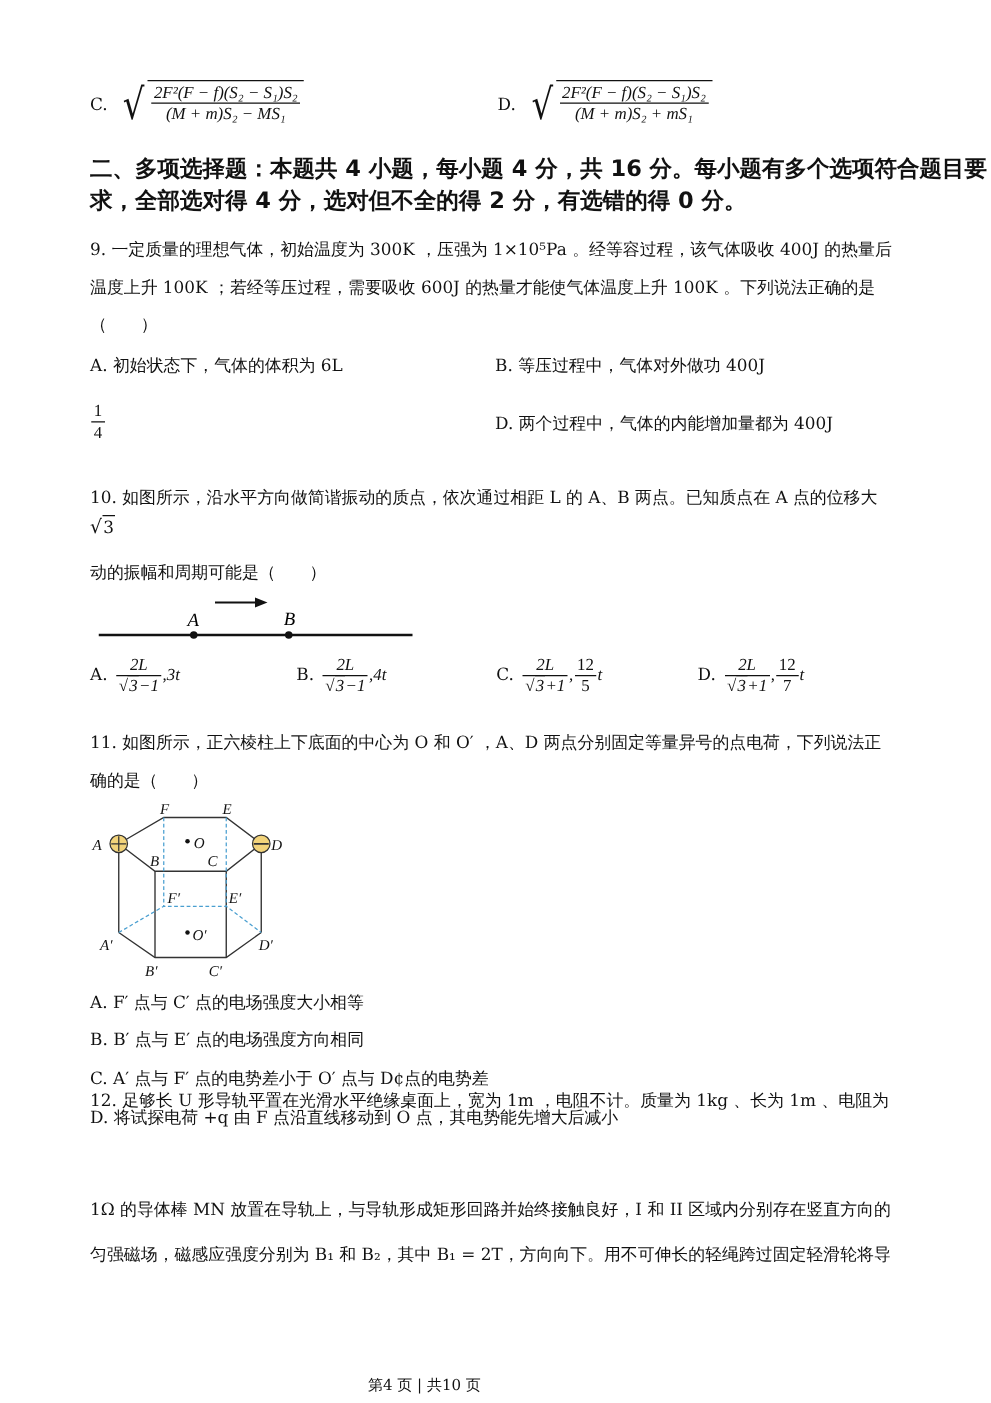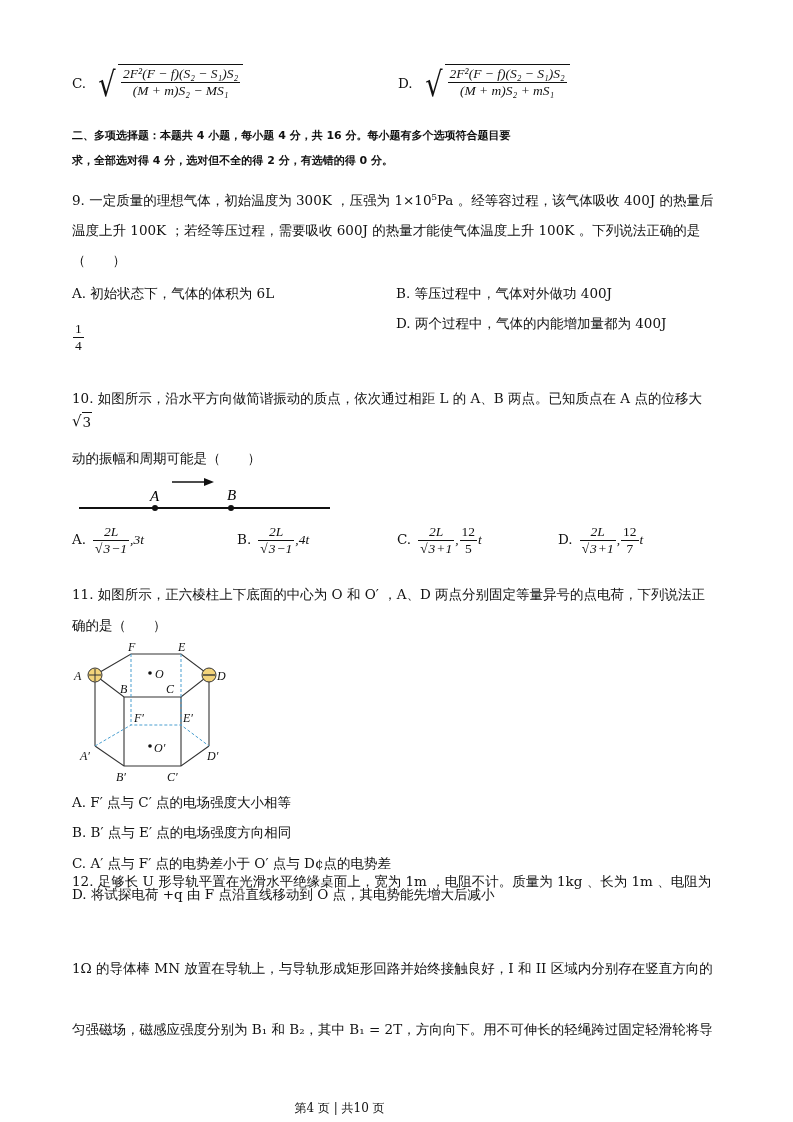--- a/index.html
+++ b/index.html
@@ -2,21 +2,21 @@
 <html><head>
 <meta charset="utf-8">
 <style>
   html, body { margin:0; padding:0; background:#fff; }
   body { width:793px; height:1122px; position:relative; overflow:hidden;
          font-family:"DejaVu Serif","Liberation Serif",serif; color:#111; font-size:13.5px; }
   .abs { position:absolute; }
   .line { position:absolute; left:72px; white-space:nowrap; font-size:13.5px; line-height:18px; }
   .it { font-style:italic; font-family:"Liberation Serif",serif; }
   .rm { font-family:"Liberation Serif",serif; }
-  .bold { font-weight:bold; font-family:"DejaVu Sans","Liberation Sans",sans-serif; font-size:11px; }
+  .bold { font-weight:bold; font-family:"DejaVu Sans","Liberation Sans",sans-serif; font-size:18px; }
   .frac { display:inline-block; vertical-align:middle; text-align:center; margin:0 1px; }
   .frac > span { display:block; line-height:16px; padding:0 2px; }
   .frac > span.num { border-bottom:1px solid #111; }
   .sqrtwrap { display:inline-flex; align-items:stretch; vertical-align:middle; }
   .sqrtsign { font-size:34px; line-height:40px; font-family:"DejaVu Serif",serif; transform:scaleX(0.8); }
   .sqrtbody { border-top:1px solid #111; padding:1px 2px 0 2px; }
   .sqrtsmall { border-top:1px solid #111; padding:0 1px; }
   .opt-label { margin-right:6px; }
   .footer { position:absolute; top:1100px; left:0; width:679px; text-align:center; font-size:12px; }
 </style>
@@ -55,21 +55,21 @@
 <div class="line" style="top:221px;">温度上升 100K ；若经等压过程，需要吸收 600J 的热量才能使气体温度上升 100K 。下列说法正确的是</div>
 <div class="line" style="top:251px;">（　　）</div>
 <div class="line" style="top:284px;">A. 初始状态下，气体的体积为 6L</div>
 <div class="line" style="top:284px; left:396px;">B. 等压过程中，气体对外做功 400J</div>
 <div class="line" style="top:321px;">
   <span class="frac rm">
     <span class="num">1</span>
     <span>4</span>
   </span>
 </div>
-<div class="line" style="top:314px; left:396px;text-align:right;">D. 两个过程中，气体的内能增加量都为 400J</div>
+<div class="line" style="top:330px; left:396px;text-align:right;">D. 两个过程中，气体的内能增加量都为 400J</div>
 
 <div class="line" style="top:389px;">10. 如图所示，沿水平方向做简谐振动的质点，依次通过相距 L 的 A、B 两点。已知质点在 A 点的位移大</div>
 <div class="line" style="top:412px;">
   <span class="sqrtwrap" style="vertical-align:baseline;">
     <span style="font-size:15px;">√</span>
       <span class="sqrtsmall">3</span>
   </span>
 </div>
 <div class="line" style="top:449px;">动的振幅和周期可能是（　　）</div>
 
@@ -136,15 +136,15 @@
   </g>
 </svg>
 
 <div class="line" style="top:793px;">A. F′ 点与 C′ 点的电场强度大小相等</div>
 <div class="line" style="top:823px;">B. B′ 点与 E′ 点的电场强度方向相同</div>
 <div class="line" style="top:854px;">C. A′ 点与 F′ 点的电势差小于 O′ 点与 D¢点的电势差</div>
 <div class="line" style="top:885px;">D. 将试探电荷 +q 由 F 点沿直线移动到 O 点，其电势能先增大后减小</div>
 
 <div class="line" style="top:872px;">12. 足够长 U 形导轨平置在光滑水平绝缘桌面上，宽为 1m ，电阻不计。质量为 1kg 、长为 1m 、电阻为</div>
 <div class="line" style="top:959px;">1Ω 的导体棒 MN 放置在导轨上，与导轨形成矩形回路并始终接触良好，I 和 II 区域内分别存在竖直方向的</div>
-<div class="line" style="top:995px;margin-top:25px;">匀强磁场，磁感应强度分别为 B₁ 和 B₂，其中 B₁ = 2T，方向向下。用不可伸长的轻绳跨过固定轻滑轮将导</div>
+<div class="line" style="top:995px;">匀强磁场，磁感应强度分别为 B₁ 和 B₂，其中 B₁ = 2T，方向向下。用不可伸长的轻绳跨过固定轻滑轮将导</div>
 
 <div class="footer">第4 页 | 共10 页</div>
 
 </body></html>

